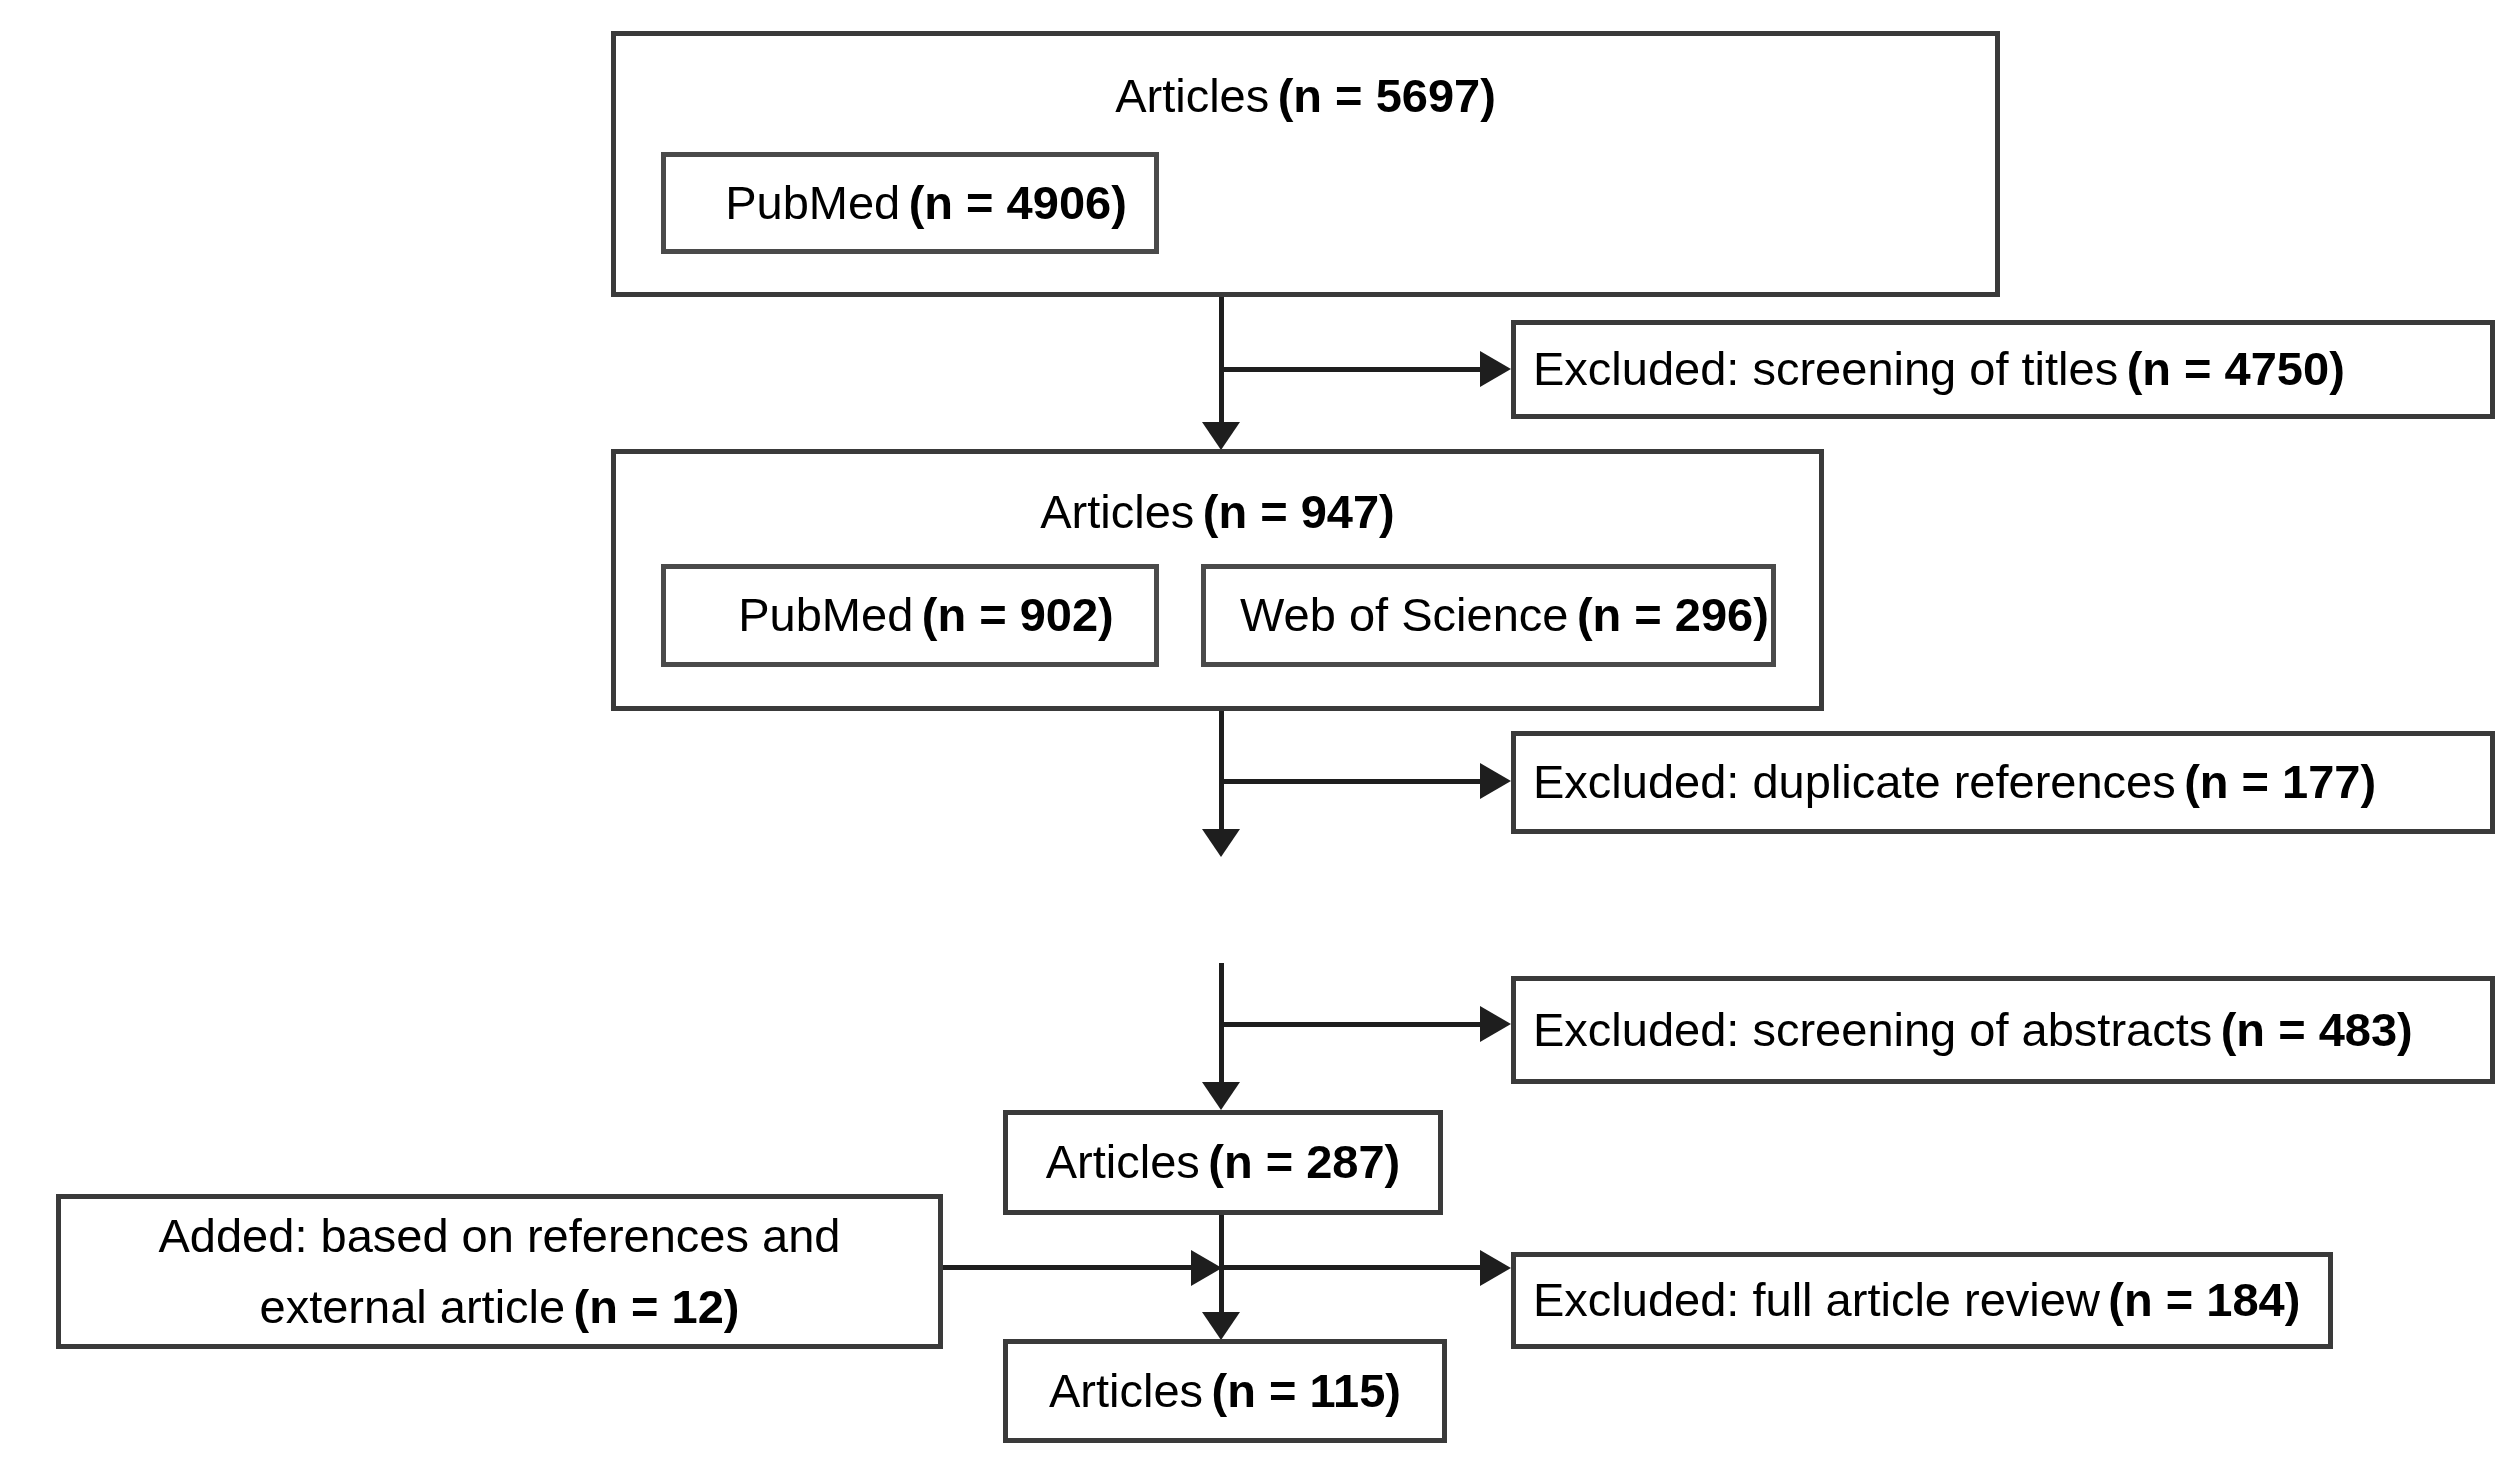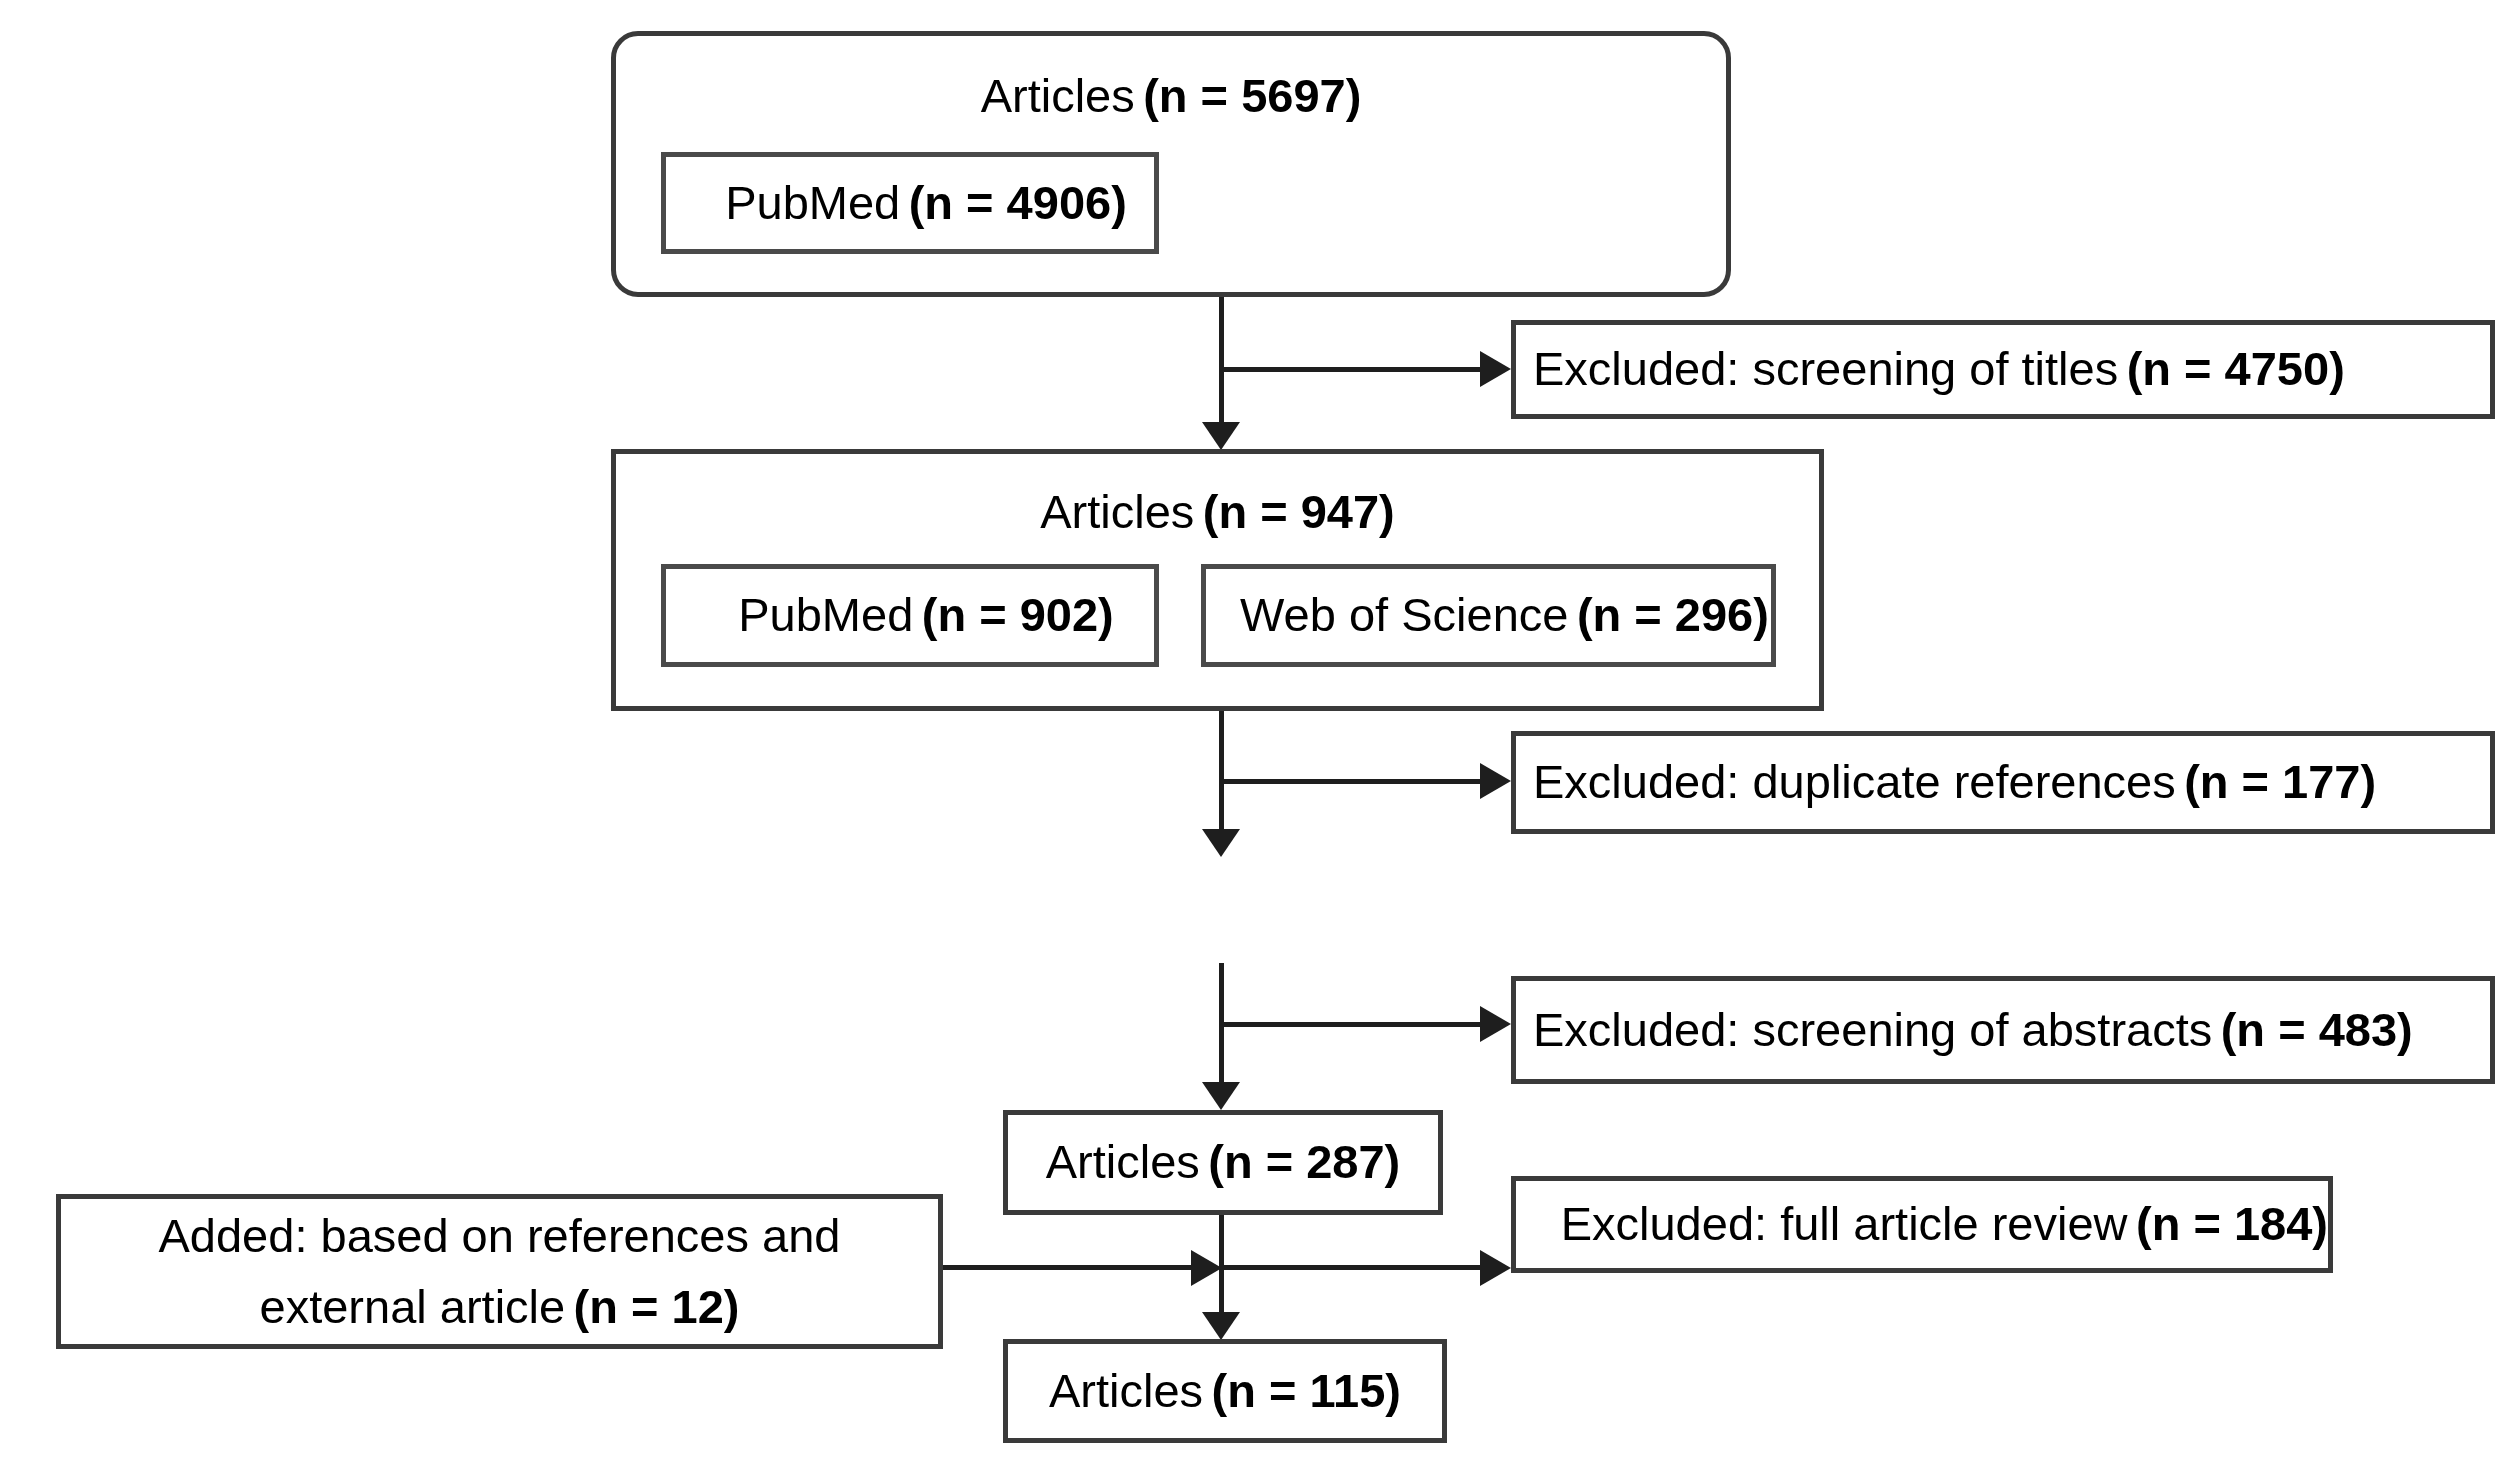--- a/index.html
+++ b/index.html
@@ -100,21 +100,21 @@
     border-top: 18px solid transparent;
     border-bottom: 18px solid transparent;
     border-left: 31px solid #1e1e1e;
   }
 </style>
 </head>
 <body>
 
 <div class="diagram">
 
-  <div class="box container-box" style="left:611px; top:31px; width:1120px; height:266px;border-radius:27px;">
+  <div class="box container-box" style="left:611px; top:31px; width:1389px; height:266px;">
     <div class="title-row" style="height:121px;">
       <span class="txt"><span>Articles</span><span class="n">(n = 5697)</span></span>
     </div>
     <div class="sub-box" style="left:45px; top:116px; width:498px; height:102px;">
       <span class="txt"><span>PubMed</span><span class="n">(n = 4906)</span></span>
     </div>
   </div>
 
   <div class="line-v" style="left:1219px; top:297px; height:129px;"></div>
   <div class="arrow-down" style="left:1202px; top:422px;"></div>
@@ -164,21 +164,21 @@
     <span class="txt"><span>Added: based on references and external article</span><span class="n">(n = 12)</span></span>
   </div>
 
   <div class="line-v" style="left:1219px; top:1215px; height:103px;"></div>
   <div class="arrow-down" style="left:1202px; top:1312px;"></div>
   <div class="line-h" style="left:943px; top:1265px; width:250px;"></div>
   <div class="arrow-right" style="left:1191px; top:1250px;"></div>
   <div class="line-h" style="left:1221px; top:1265px; width:260px;"></div>
   <div class="arrow-right" style="left:1480px; top:1250px;"></div>
 
-  <div class="box excl" style="left:1511px; top:1176px; width:822px; height:97px;justify-content:flex-end;">
+  <div class="box excl" style="left:1511px; top:1252px; width:822px; height:97px;">
     <span class="txt"><span>Excluded: full article review</span><span class="n">(n = 184)</span></span>
   </div>
 
   <div class="box" style="left:1003px; top:1339px; width:444px; height:104px;">
     <span class="txt"><span>Articles</span><span class="n">(n = 115)</span></span>
   </div>
 
 </div>
 
 

